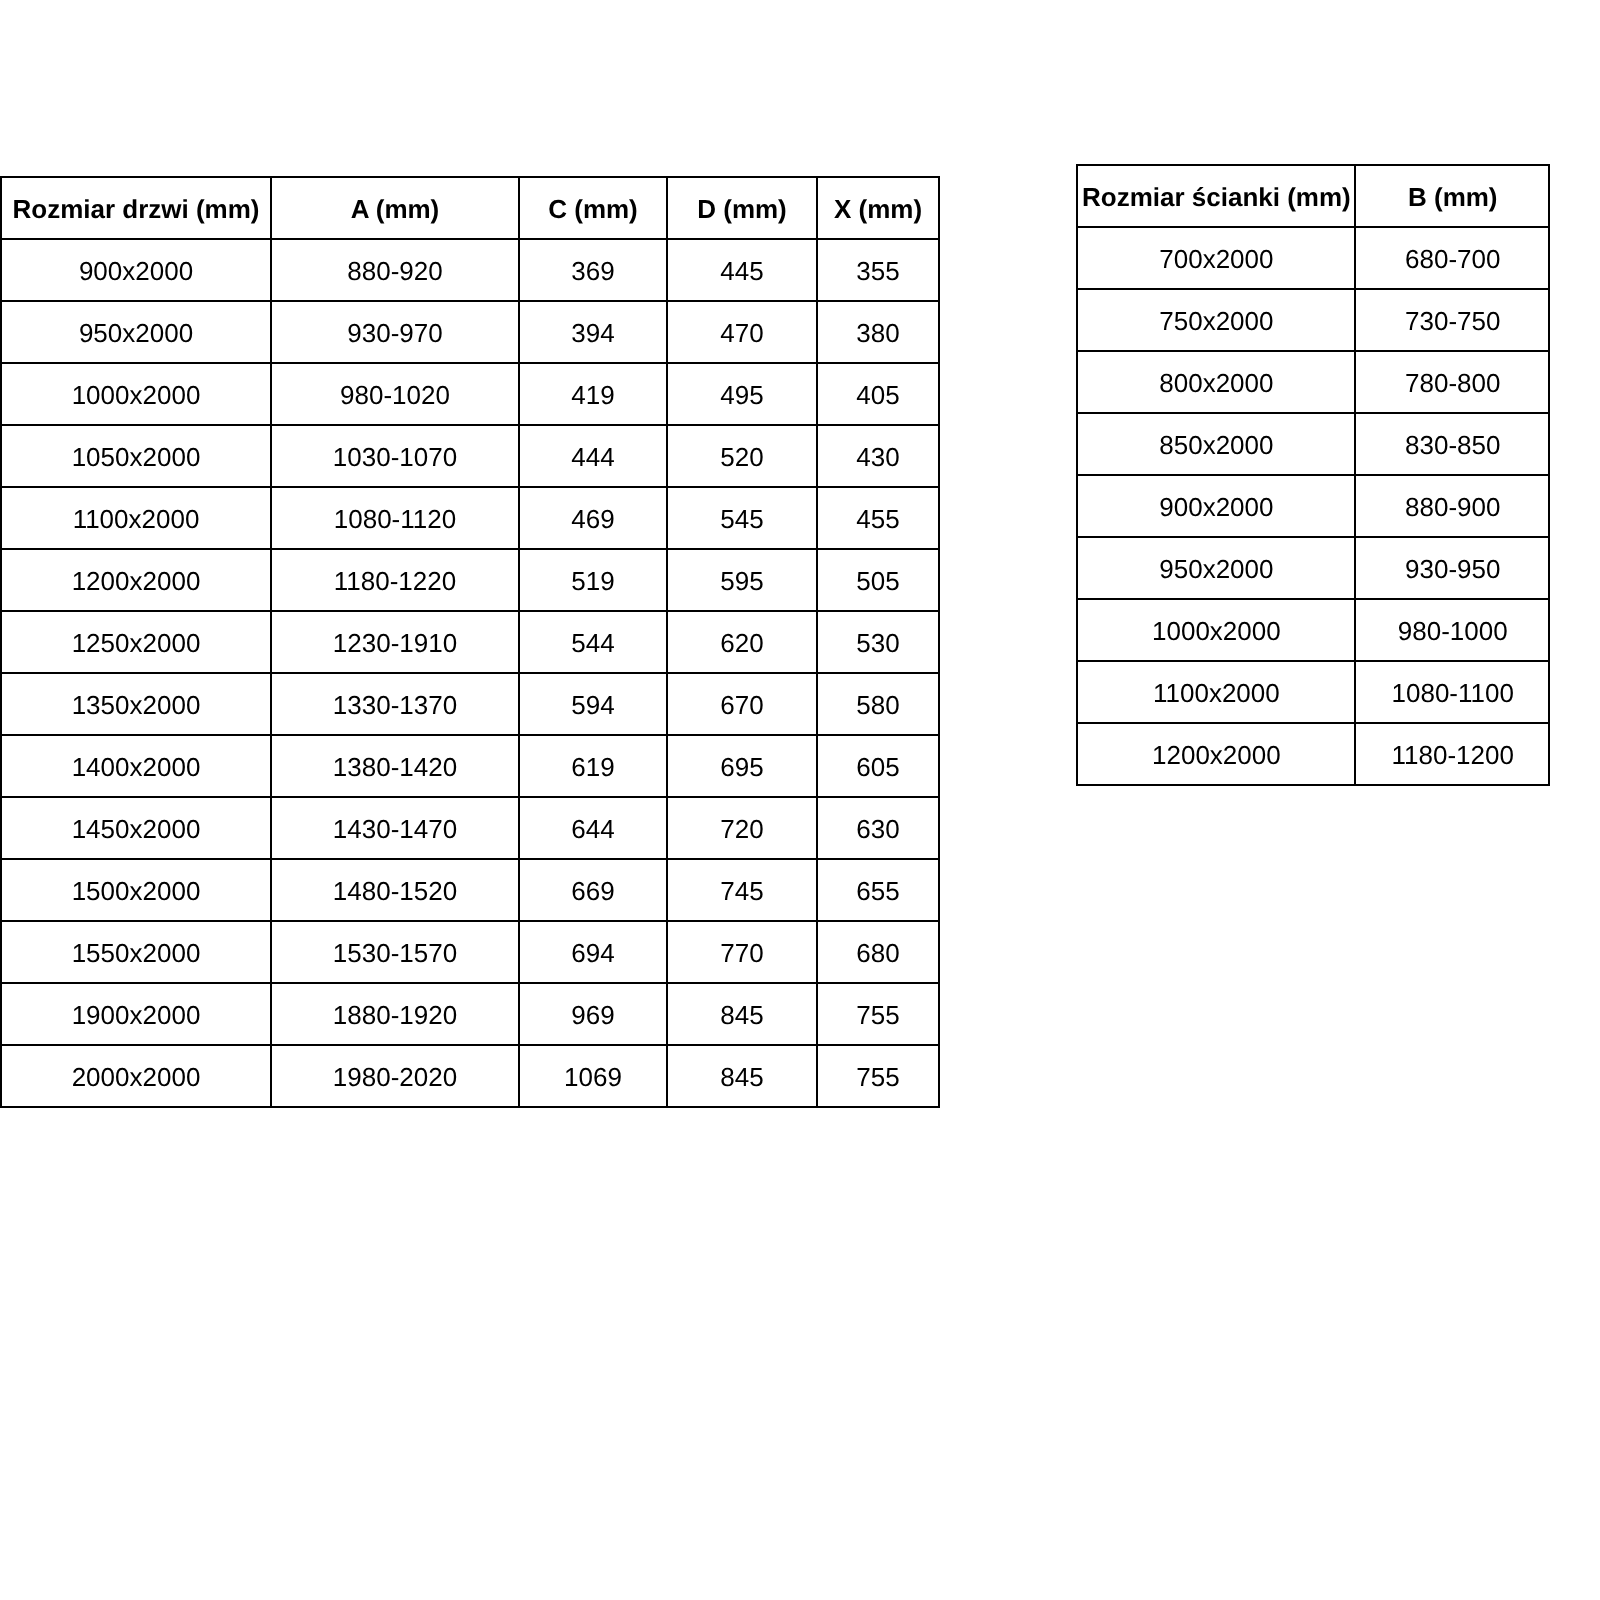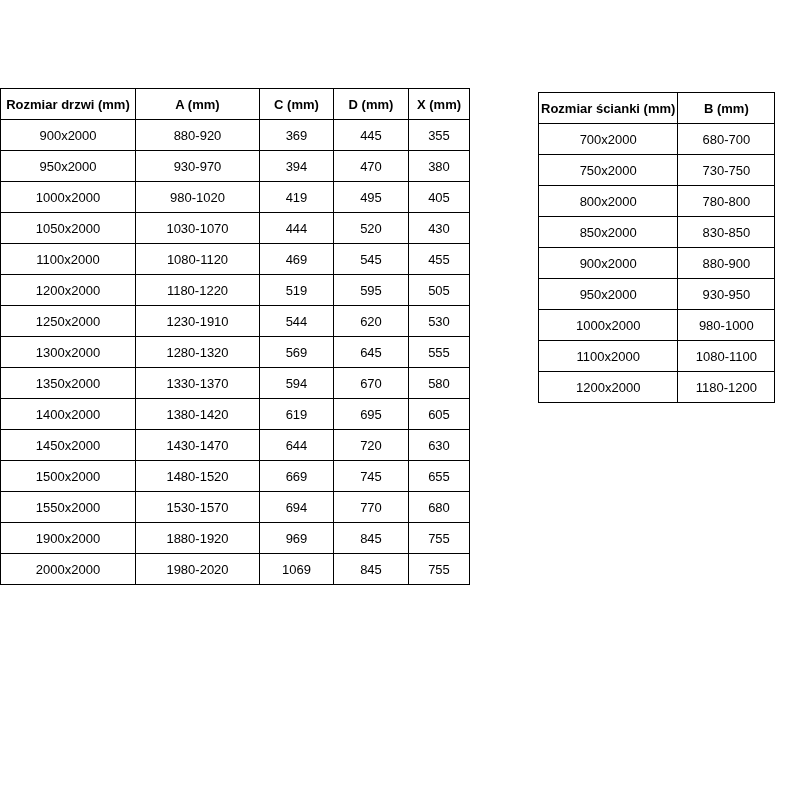--- a/index.html
+++ b/index.html
@@ -15,21 +15,21 @@
     overflow: hidden;
     font-family: "Liberation Sans", sans-serif;
   }
   table.spec-table {
     position: absolute;
     border-collapse: collapse;
     table-layout: fixed;
     background: #ffffff;
   }
   #door-table { left: 0;   top: 88px; }
-  #wall-table { left: 538px; top: 92px; border-radius: 16px; }
+  #wall-table { left: 538px; top: 82px; border-radius: 16px; }
   table.spec-table th,
   table.spec-table td {
     border: 1px solid #000000;
     text-align: center;
     vertical-align: middle;
     color: #000000;
     font-size: 13px;
     line-height: 1;
     padding: 0 2px;
     height: 30px;
@@ -108,27 +108,20 @@
           <td>505</td>
         </tr>
         <tr>
           <td>1250x2000</td>
           <td>1230-1910</td>
           <td>544</td>
           <td>620</td>
           <td>530</td>
         </tr>
         <tr>
-          <td>1300x2000</td>
-          <td>1280-1320</td>
-          <td>569</td>
-          <td>645</td>
-          <td>555</td>
-        </tr>
-        <tr>
           <td>1350x2000</td>
           <td>1330-1370</td>
           <td>594</td>
           <td>670</td>
           <td>580</td>
         </tr>
         <tr>
           <td>1400x2000</td>
           <td>1380-1420</td>
           <td>619</td>

